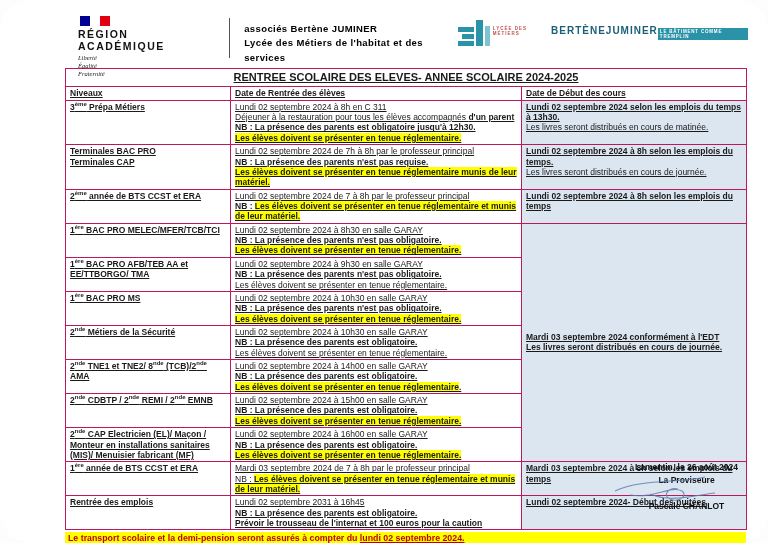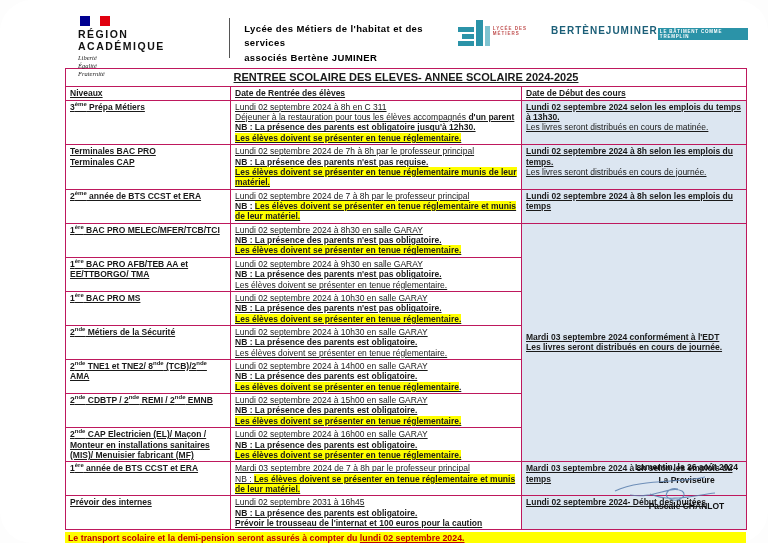--- a/index.html
+++ b/index.html
@@ -66,22 +66,22 @@
       </div>
       <div class="region-name">RÉGION ACADÉMIQUE</div>
       <div class="motto">
         <div>Liberté</div>
         <div>Égalité</div>
         <div>Fraternité</div>
       </div>
     </div>
     <div class="hdr-divider"></div>
     <div class="school-title">
+      <div>associés Bertène JUMINER</div>
       <div>Lycée des Métiers de l'habitat et des services</div>
-      <div>associés Bertène JUMINER</div>
     </div>
     <div class="logo-right">
       <div class="lr-glyph">
         <div class="lr-ebars">
             <div></div>
             <div></div>
             <div></div>
           </div>
         <div class="lr-tower"></div>
         <div class="lr-tower2"></div>
@@ -238,21 +238,21 @@
           <td class="c2">
             <div class="line"><span>Mardi 03 septembre 2024 de 7 à 8h par le professeur principal</span></div>
             <div class="line"><span>NB : </span><span class="b hl">Les élèves doivent se présenter en tenue réglementaire et munis de leur matériel.</span></div>
           </td>
           <td class="c3">
             <div class="line"><span class="b">Mardi 03 septembre 2024 à 8h selon les emplois du temps</span></div>
           </td>
         </tr>
         <tr>
           <td class="c1">
-            <div class="line"><span>Prévoir des internes</span></div>
+            <div class="line"><span>Rentrée des emplois</span></div>
           </td>
           <td class="c2">
             <div class="line"><span>Lundi 02 septembre 2031 à 16h45</span></div>
             <div class="line"><span class="b">NB : La présence des parents est obligatoire.</span></div>
             <div class="line"><span class="b">Prévoir le trousseau de l'internat et 100 euros pour la caution</span></div>
           </td>
           <td class="c3">
             <div class="line"><span class="b">Lundi 02 septembre 2024- Début des nuitées</span></div>
           </td>
         </tr>

